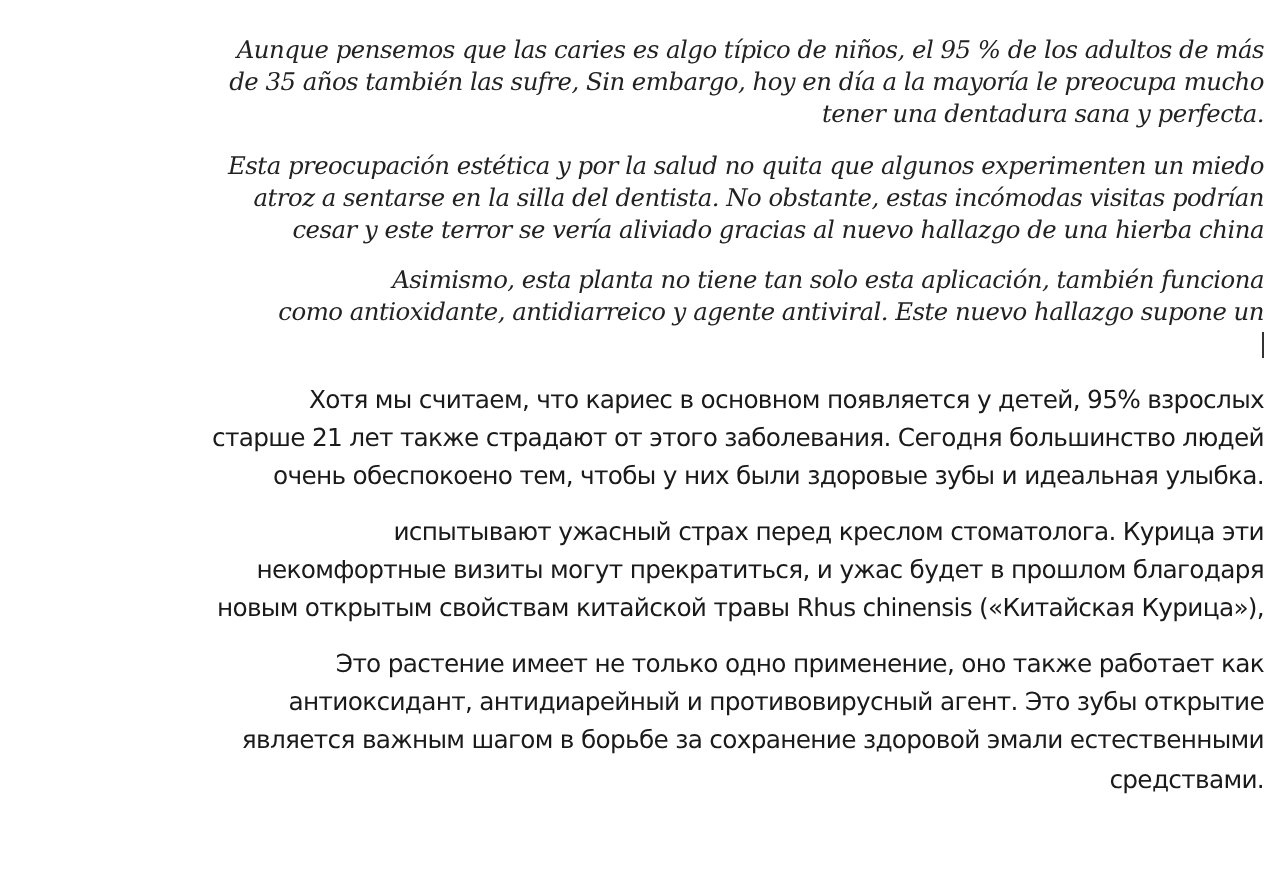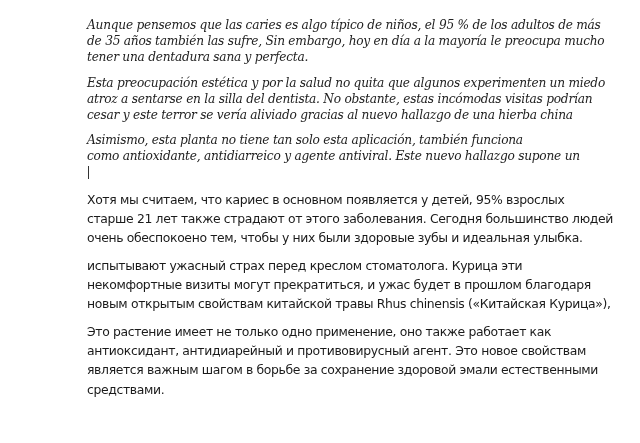--- a/index.html
+++ b/index.html
@@ -15,21 +15,21 @@
     color: #222;
   }
   .ru {
     font-family: "DejaVu Sans", sans-serif;
     font-size: 12.4px;
     line-height: 19.3px;
     margin: 0 0 8px 0;
     letter-spacing: -0.35px;
     color: #1a1a1a;
   }
-  .line { display: block; white-space: nowrap; }
+  .line { display: block; white-space: nowrap; text-align: right; }
   .cursor { display: inline-block; width: 1px; height: 13px; background: #333; vertical-align: -2px; margin-left: 1px; }
   #p1 { margin-top: 0; }
   #p4 { margin-top: 4px; }
 </style>
 </head>
 <body>
 
 <div class="doc">
 
   <p class="es" id="p1">
@@ -57,18 +57,18 @@
   </p>
 
   <p class="ru" id="p5">
     <span class="line">испытывают ужасный страх перед креслом стоматолога. Курица эти</span>
     <span class="line">некомфортные визиты могут прекратиться, и ужас будет в прошлом благодаря</span>
     <span class="line">новым открытым свойствам китайской травы Rhus chinensis («Китайская Курица»),</span>
   </p>
 
   <p class="ru" id="p6">
     <span class="line">Это растение имеет не только одно применение, оно также работает как</span>
-    <span class="line">антиоксидант, антидиарейный и противовирусный агент. Это новое свойствам</span>
+    <span class="line">антиоксидант, антидиарейный и противовирусный агент. Это зубы открытие</span>
     <span class="line">является важным шагом в борьбе за сохранение здоровой эмали естественными</span>
     <span class="line">средствами.</span>
   </p>
 
 </div>
 
 </body></html>

